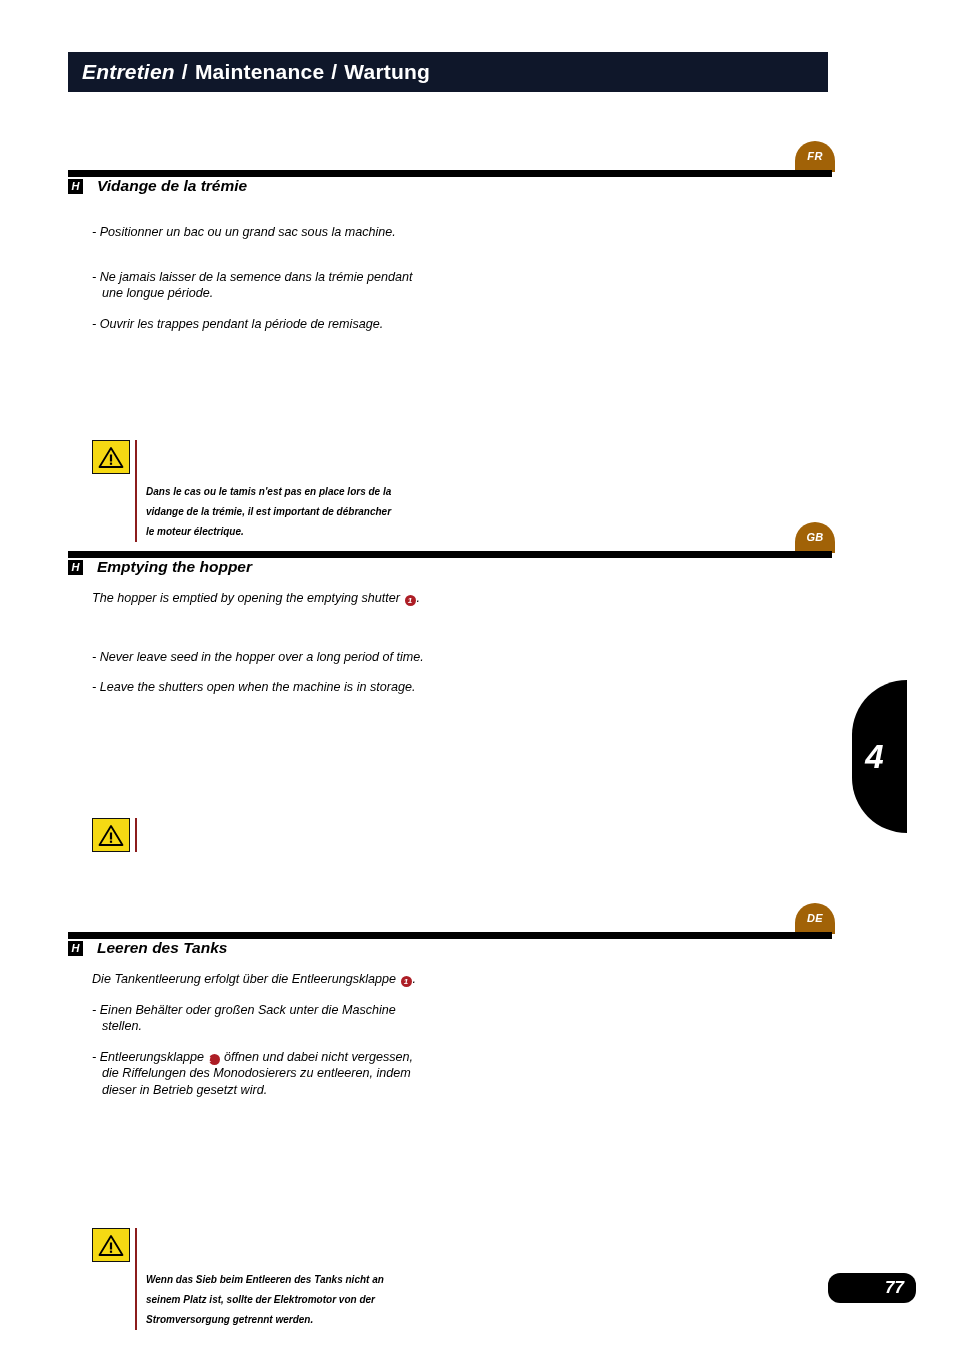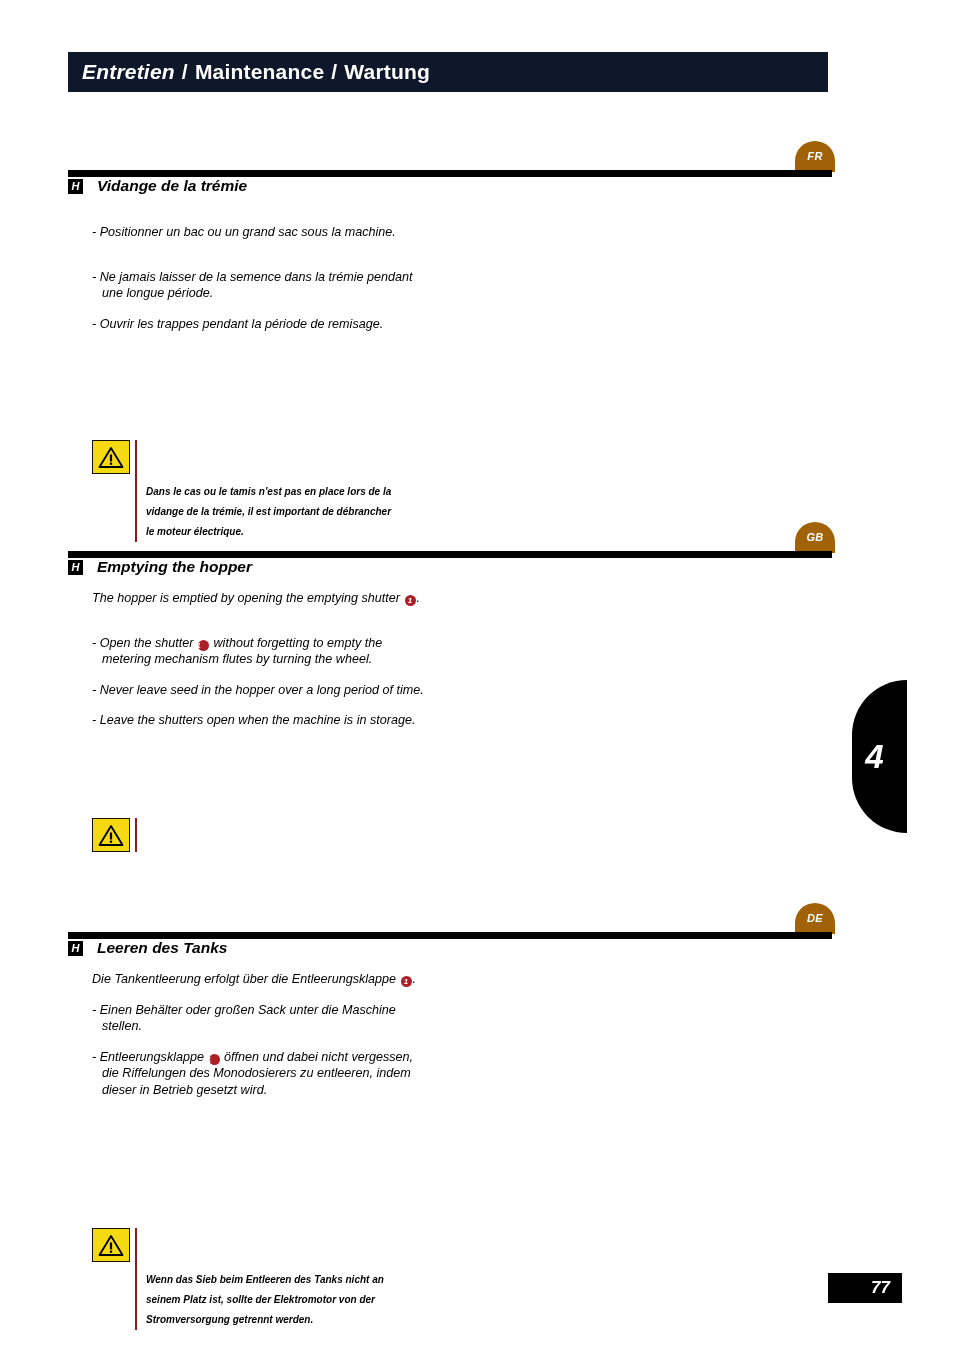--- a/index.html
+++ b/index.html
@@ -185,26 +185,27 @@
     font-size: 33px;
     font-weight: bold;
     font-style: italic;
   }
 
   
   .page-tab {
     position: absolute;
     left: 828px;
     top: 1273px;
-    width: 74px;
+    width: 88px;
     height: 30px;
     background: #000000;
     display: flex;
     align-items: center;
     justify-content: flex-end;
+    border-radius: 12px;
   }
   .page-num {
     color: #ffffff;
     font-size: 17px;
     font-weight: bold;
     font-style: italic;
     margin-right: 12px;
   }
 </style>
 </head>
@@ -252,21 +253,20 @@
 
   <div class="sec-head" style="top:558px;">
     <span class="sec-letter">H</span>
     <span class="sec-title">Emptying the hopper</span>
   </div>
 
   <div class="body-col" style="top:590px;">
     <p class="intro"><span>The hopper is emptied by opening the emptying shutter </span><span class="marker">1</span><span>.</span></p>
     <div class="spacer-sm"></div>
     <div class="spacer-sm"></div>
-    <p class="bullet"><span>- Open the shutter </span><span class="marker">1</span><span> without forgetting to empty the metering mechanism flutes by turning the wheel.</span></p>
     <div class="spacer-sm"></div>
     <p class="bullet"><span>- Never leave seed in the hopper over a long period of time.</span></p>
     <div class="spacer-sm"></div>
     <p class="bullet"><span>- Leave the shutters open when the machine is in storage.</span></p>
   </div>
 
   <div class="warn" style="top:818px;">
     <div class="warn-icon">
       <svg width="26" height="23" viewBox="0 0 26 23" aria-hidden="true">
         <polygon points="13,2 24.5,21 1.5,21" fill="none" stroke="#000000" stroke-width="1.8" stroke-linejoin="round"></polygon>

